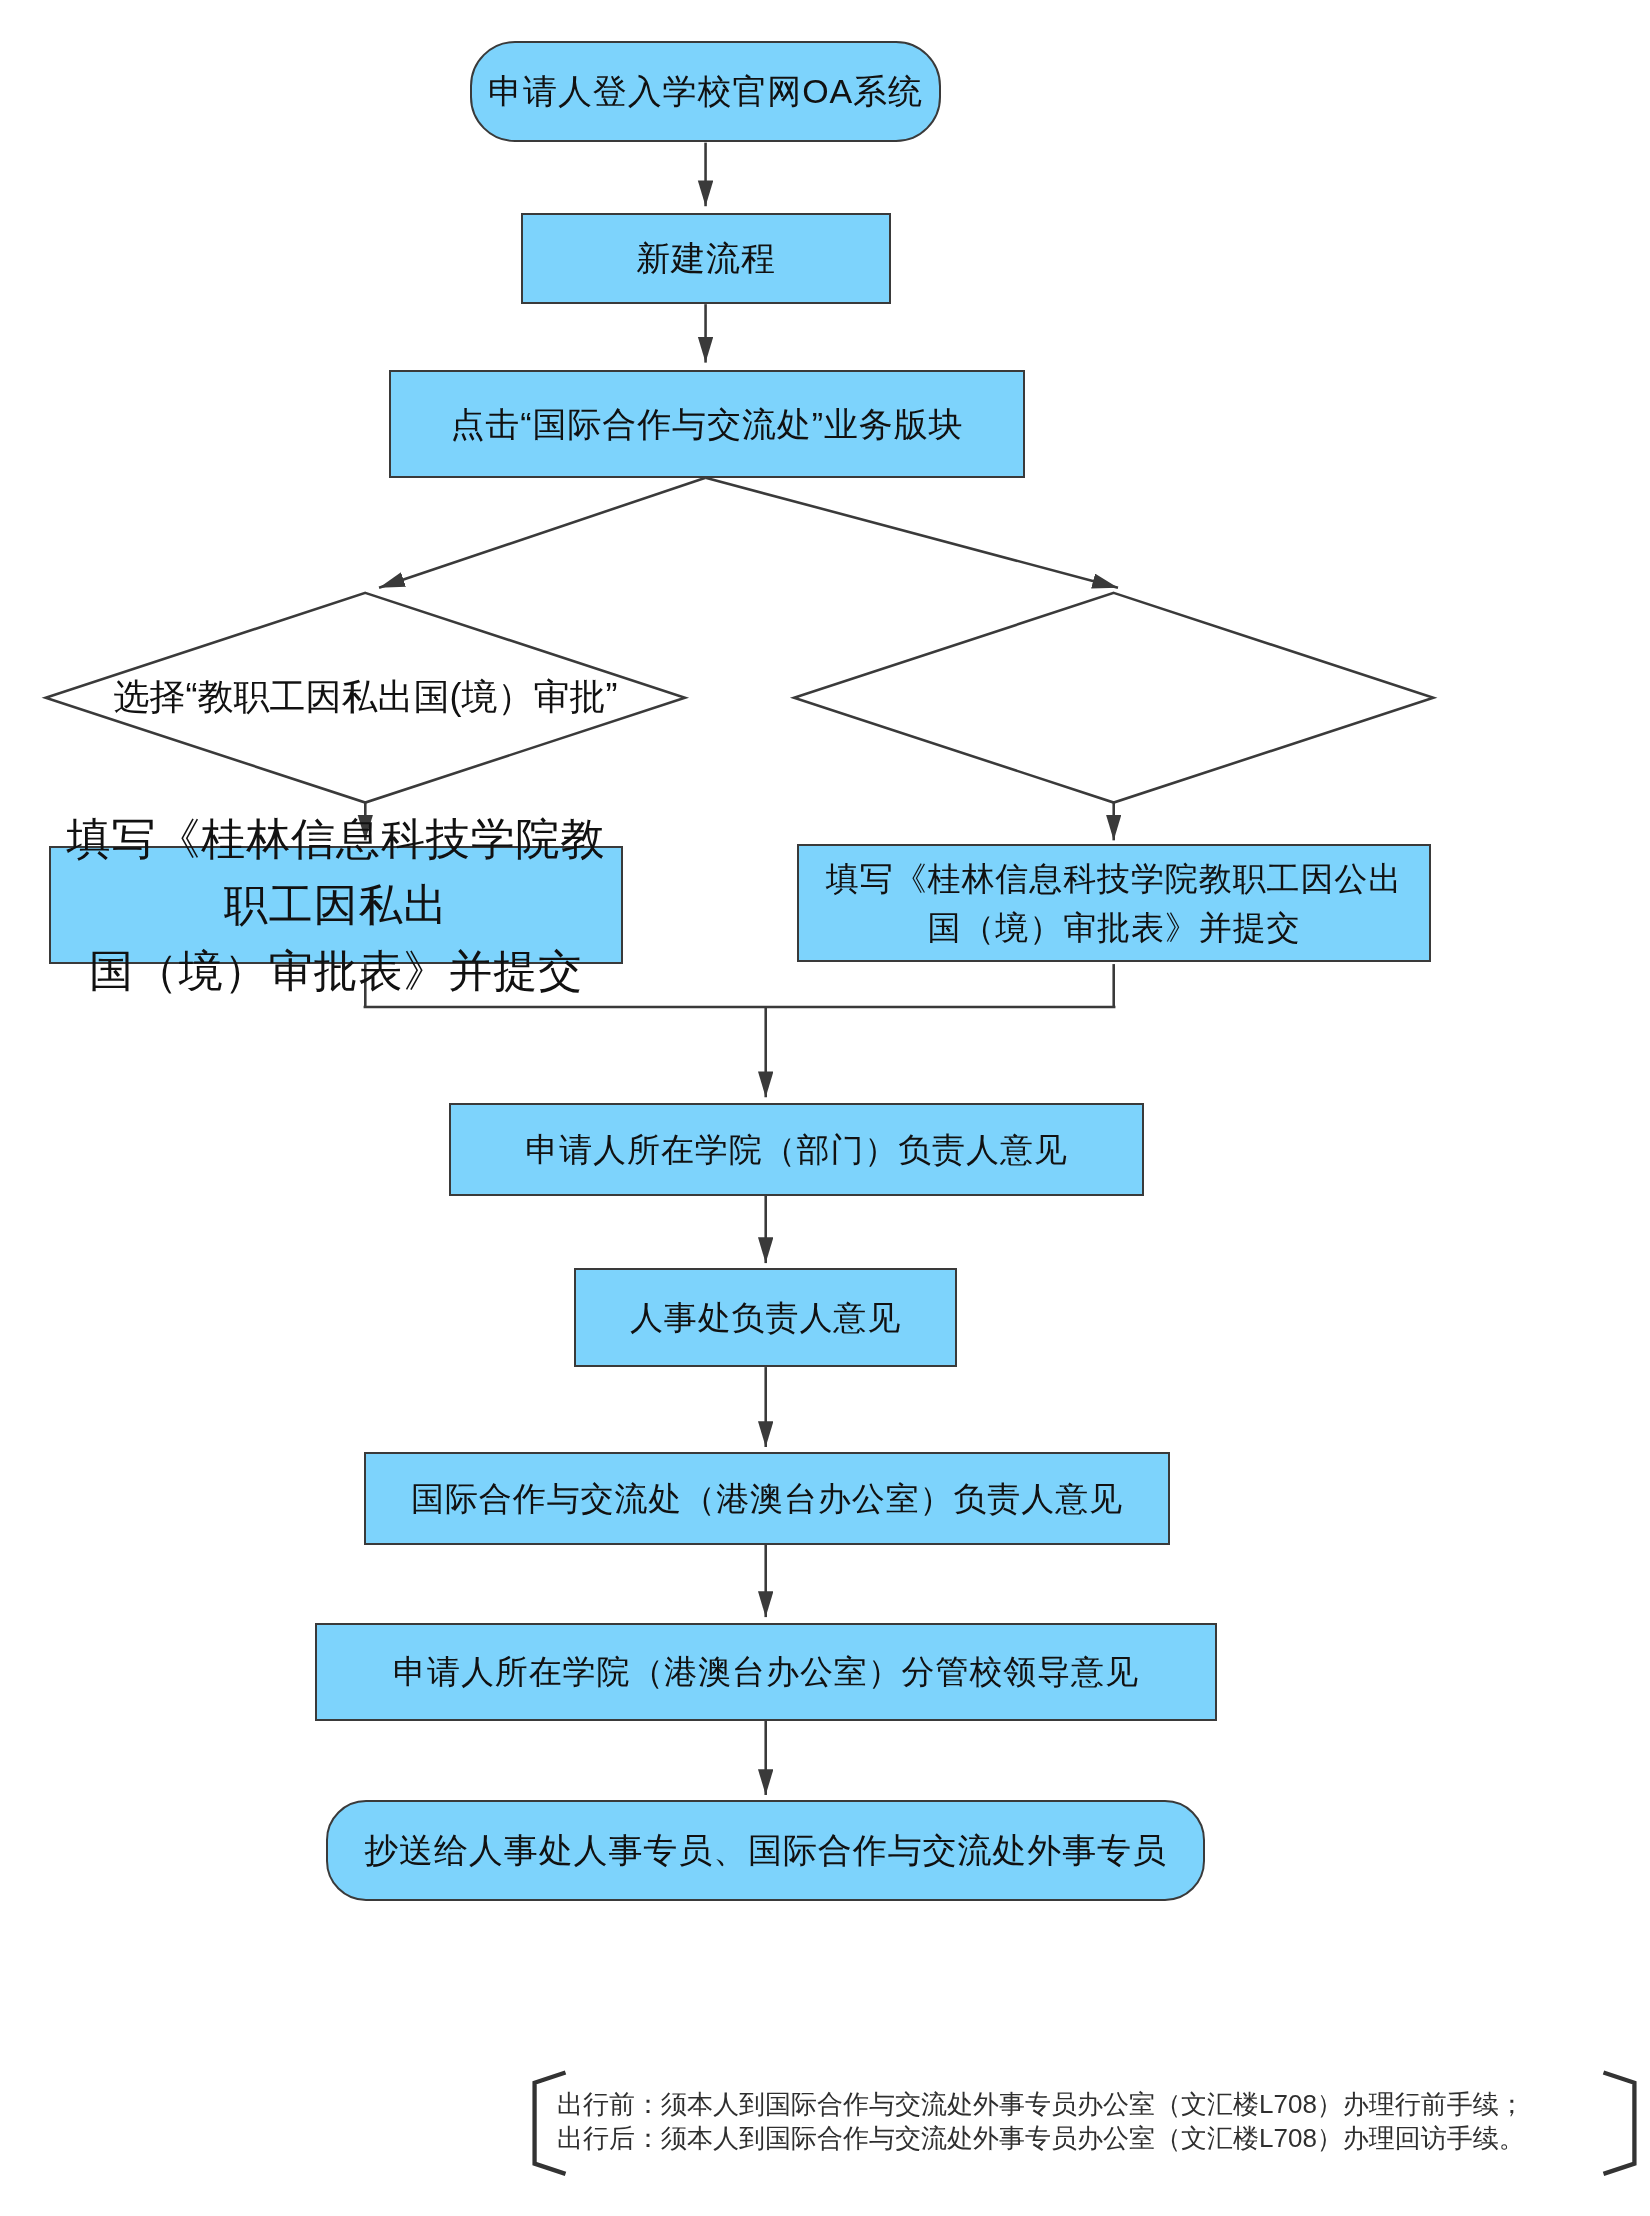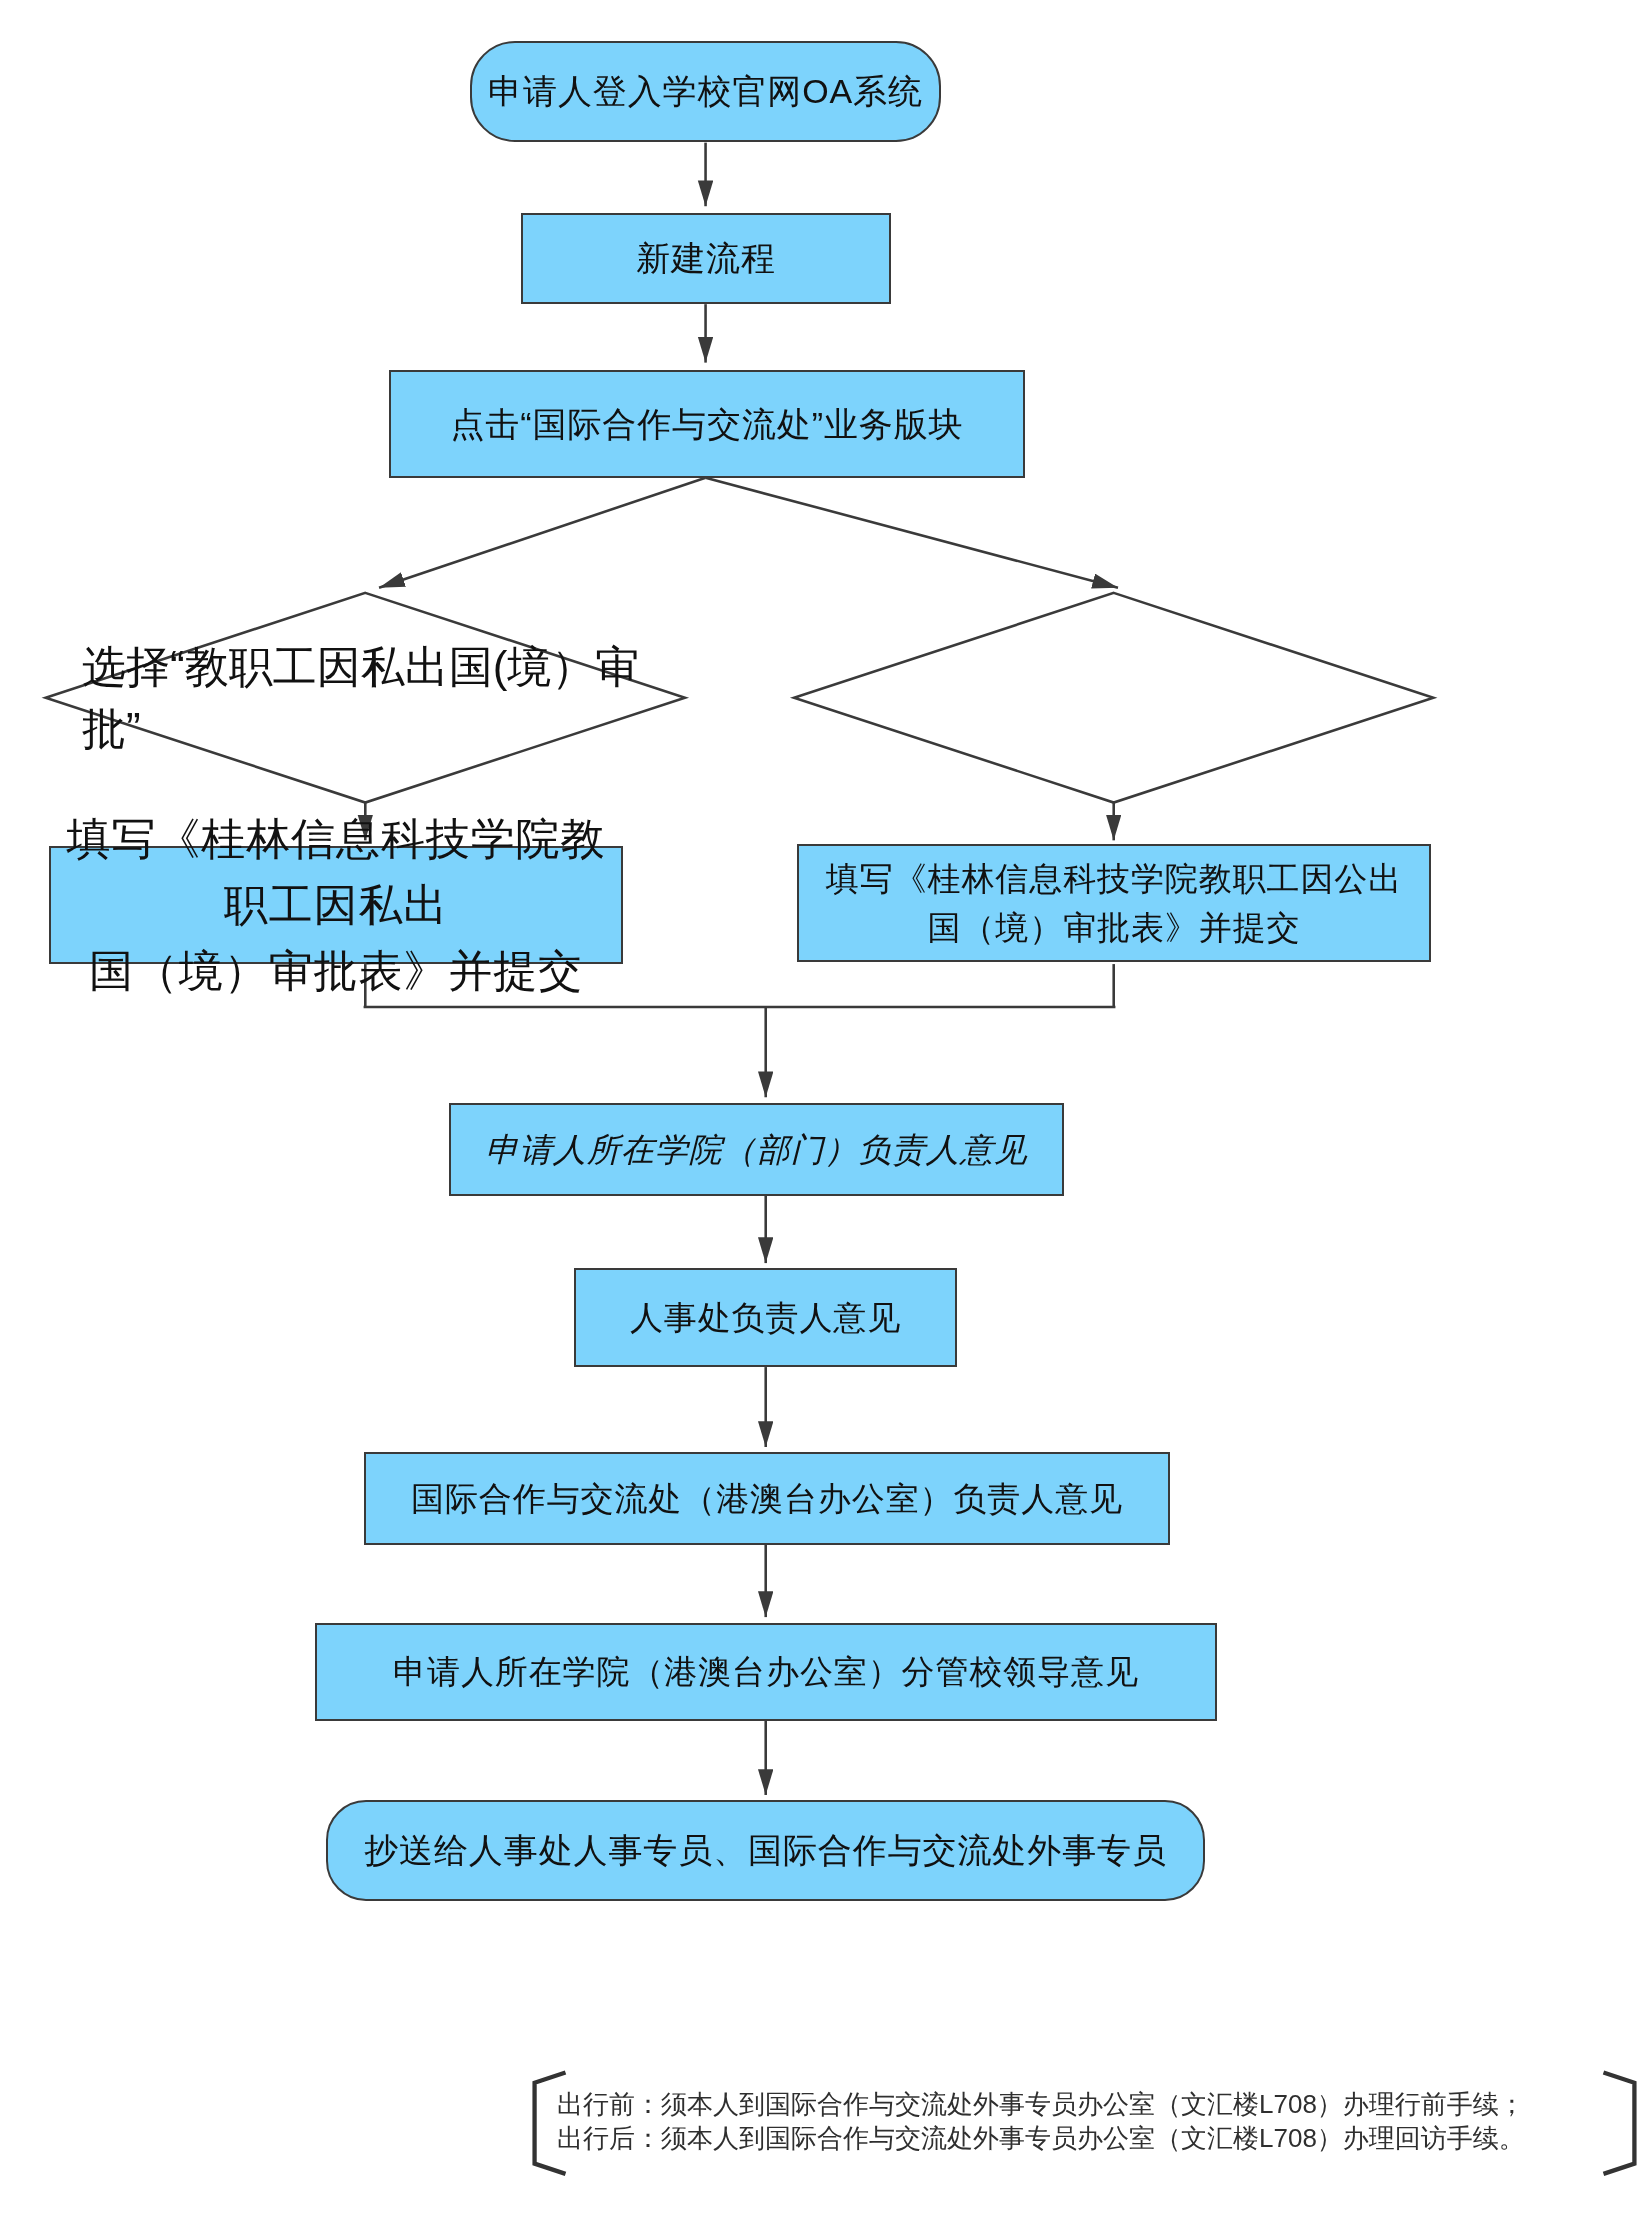--- a/index.html
+++ b/index.html
@@ -38,22 +38,22 @@
     white-space: pre-line;
     letter-spacing: 0.9px;
   }
   .terminator { border-radius: 45px; }
   .diamond-label {
     position: absolute;
     z-index: 2;
     display: flex;
     align-items: center;
     justify-content: center;
-    text-align: left;
-    font-size: 44px;
+    text-align: right;
+    font-size: 36px;
     line-height: 1.4;
     background: transparent;
     border: none;
     letter-spacing: 0px;
   }
   #note-text {
     position: absolute;
     z-index: 2;
     left: 557px;
     top: 2087px;
@@ -65,21 +65,21 @@
     letter-spacing: 0px;
   }
   
   #node-start        { left: 470px;  top: 41px;   width: 471px;  height: 101px; }
   #node-new          { left: 521px;  top: 213px;  width: 370px;  height: 91px; }
   #node-click        { left: 389px;  top: 370px;  width: 636px;  height: 108px; }
   #label-private     { left: 82px;   top: 646px;  width: 567px;  height: 103px; }
   #label-public      { left: 830px;  top: 646px;  width: 567px;  height: 103px; }
   #node-fill-private { left: 49px;   top: 846px;  width: 574px;  height: 118px; font-size: 44px; }
   #node-fill-public  { left: 797px;  top: 844px;  width: 634px;  height: 118px; font-size: 33px; }
-  #node-dept         { left: 449px;  top: 1103px; width: 615px;  height: 93px; font-size: 33px; font-style: italic; }
+  #node-dept         { left: 449px;  top: 1103px; width: 695px;  height: 93px; font-size: 33px; }
   #node-hr           { left: 574px;  top: 1268px; width: 383px;  height: 99px; font-size: 33px; }
   #node-intl         { left: 364px;  top: 1452px; width: 806px;  height: 93px; font-size: 33px; }
   #node-leader       { left: 315px;  top: 1623px; width: 902px; height: 98px; font-size: 33px; }
   #node-copy         { left: 326px;  top: 1800px; width: 879px; height: 101px; border-radius: 40px; text-align: right; }
 </style>
 </head>
 <body>
 
 <div id="canvas">
 

